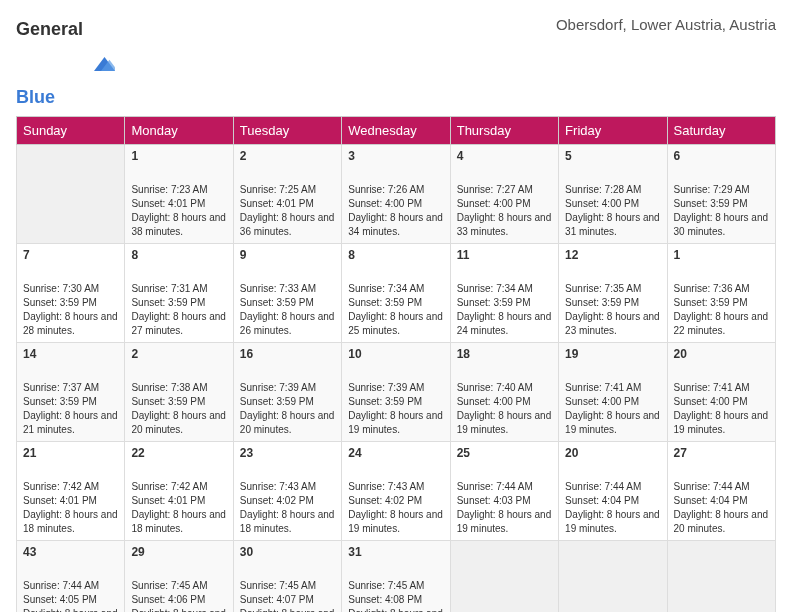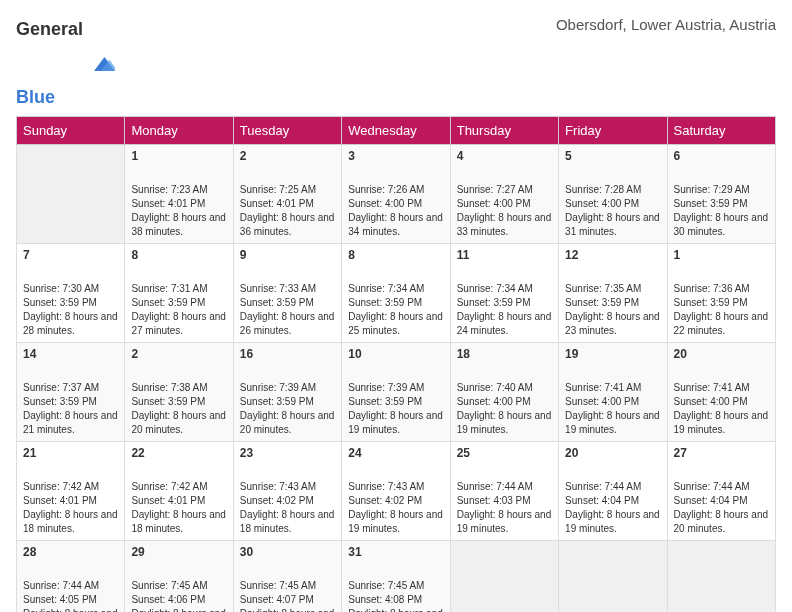--- a/index.html
+++ b/index.html
@@ -297,21 +297,21 @@
         </td>
         <td>
           <span class="day-num">27</span>
         <div class="day-info">
           Sunrise: 7:44 AM<br>Sunset: 4:04 PM<br>Daylight: 8 hours and 20 minutes.
         </div>
         </td>
       </tr>
       <tr>
         <td>
-          <span class="day-num">28</span>
+          <span class="day-num">43</span>
         <div class="day-info">
           Sunrise: 7:44 AM<br>Sunset: 4:05 PM<br>Daylight: 8 hours and 20 minutes.
         </div>
         </td>
         <td>
           <span class="day-num">29</span>
         <div class="day-info">
           Sunrise: 7:45 AM<br>Sunset: 4:06 PM<br>Daylight: 8 hours and 21 minutes.
         </div>
         </td>

